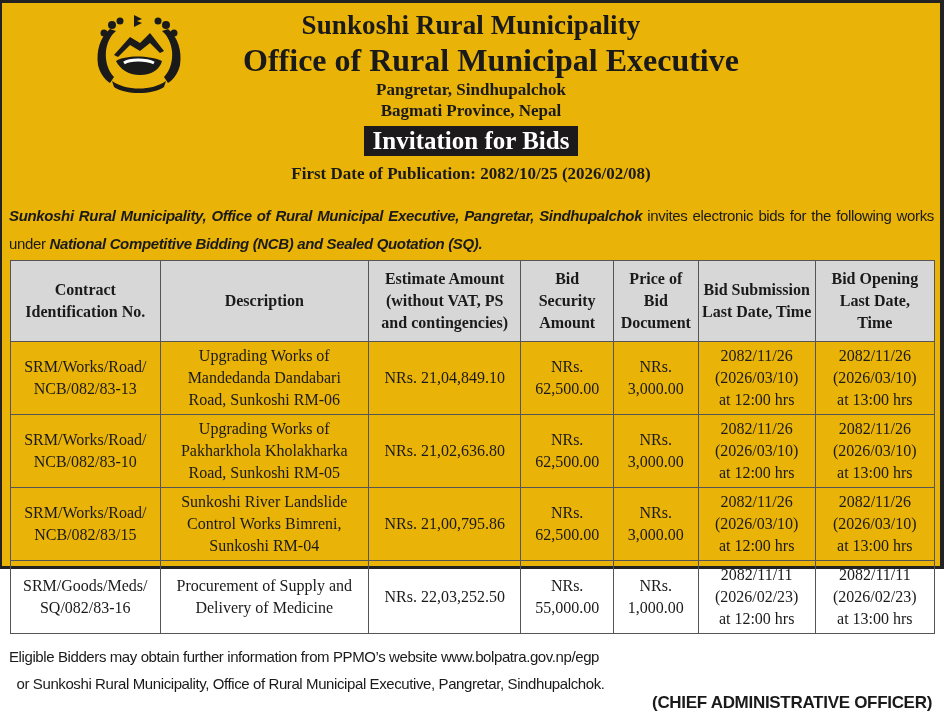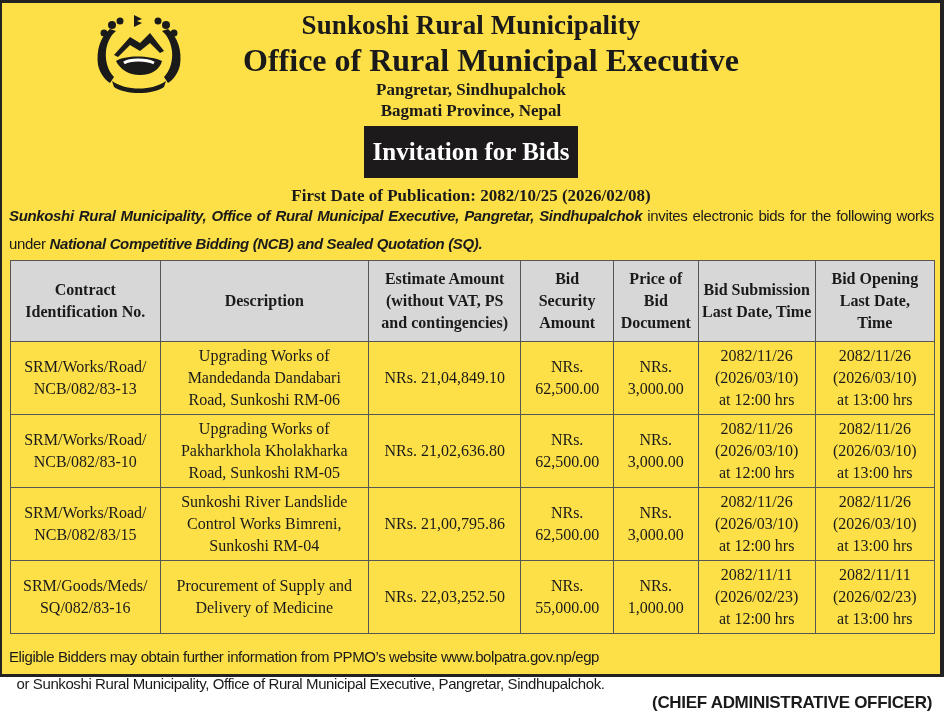--- a/index.html
+++ b/index.html
@@ -1,40 +1,40 @@
 <!DOCTYPE html>
 <html><head>
   <meta charset="utf-8">
   <style>
     html, body { margin: 0; padding: 0; background: #ffffff; }
     body { width: 944px; height: 723px; overflow: hidden; }
     .page {
       position: relative;
-      width: 944px; height: 677px;
+      width: 944px; height: 569px;
       box-sizing: border-box;
       border-top: 3px solid #222;
       border-left: 2px solid #222;
       border-right: 4px solid #222;
       border-bottom: 3px solid #222;
-      background: #fde047;
+      background: #eab308;
       font-family: "DejaVu Serif", serif;
       color: #1a1a1a;
     }
     .emblem {
       position: absolute; left: 88px; top: 8px; width: 98px; height: 86px;
     }
     .header { position: absolute; left: 0; right: 0; top: 6px; text-align: center; }
     .h1 { font-family: "Liberation Serif", serif; font-weight: bold; font-size: 27px; line-height: 32px; letter-spacing: 0.1px; }
     .h2 { font-family: "Liberation Serif", serif; font-weight: bold; font-size: 32px; line-height: 38px; margin-left: 40px; }
     .h3 { font-family: "Liberation Serif", serif; font-weight: bold; font-size: 17px; line-height: 21px; }
     .ifb-wrap { margin-top: 5px; }
     .ifb {
       display: inline-block; background: #1d1a1b; color: #fff;
       font-family: "Liberation Serif", serif; font-weight: bold;
-      font-size: 25px; line-height: 30px; padding: 11px 9px;
+      font-size: 25px; line-height: 30px; padding: 0 9px;
     }
     .pubdate { font-family: "Liberation Serif", serif; font-weight: bold; font-size: 17px; line-height: 21px; margin-top: 7px; }
 
     .intro {
       position: absolute; left: 7px; right: 6px; top: 199px;
       font-family: "Liberation Sans", sans-serif; font-size: 15px; line-height: 28px;
       text-align: justify; letter-spacing: -0.35px;
     }
     .intro b { font-style: italic; }
 

